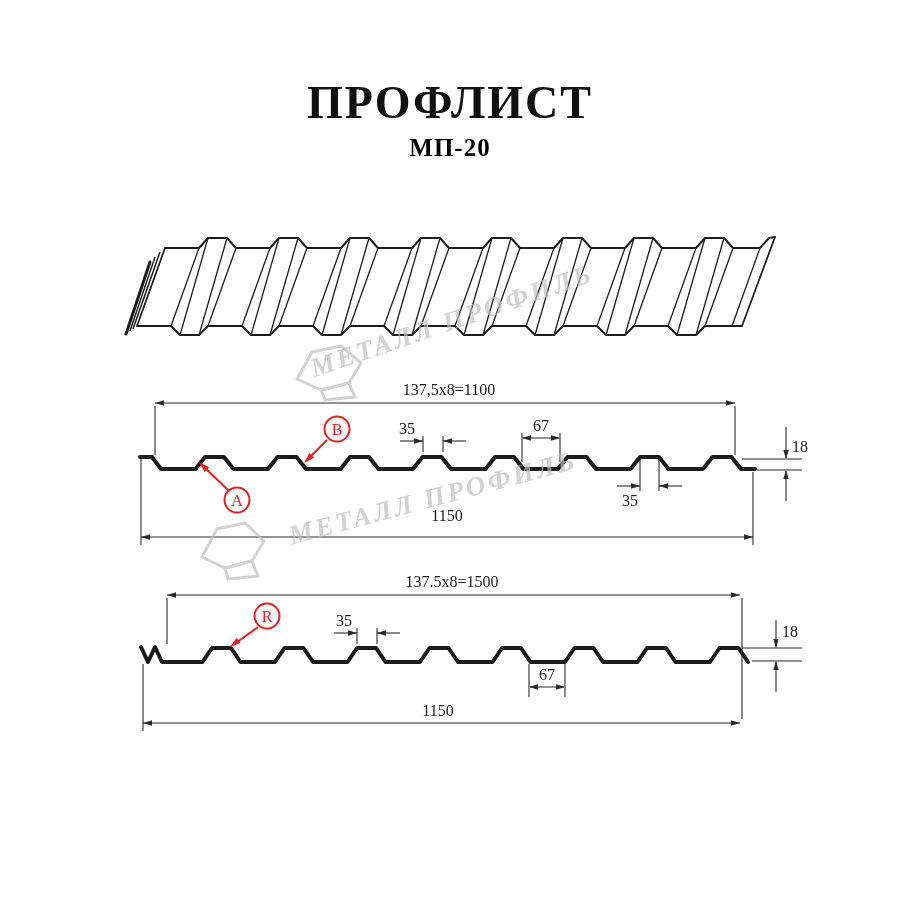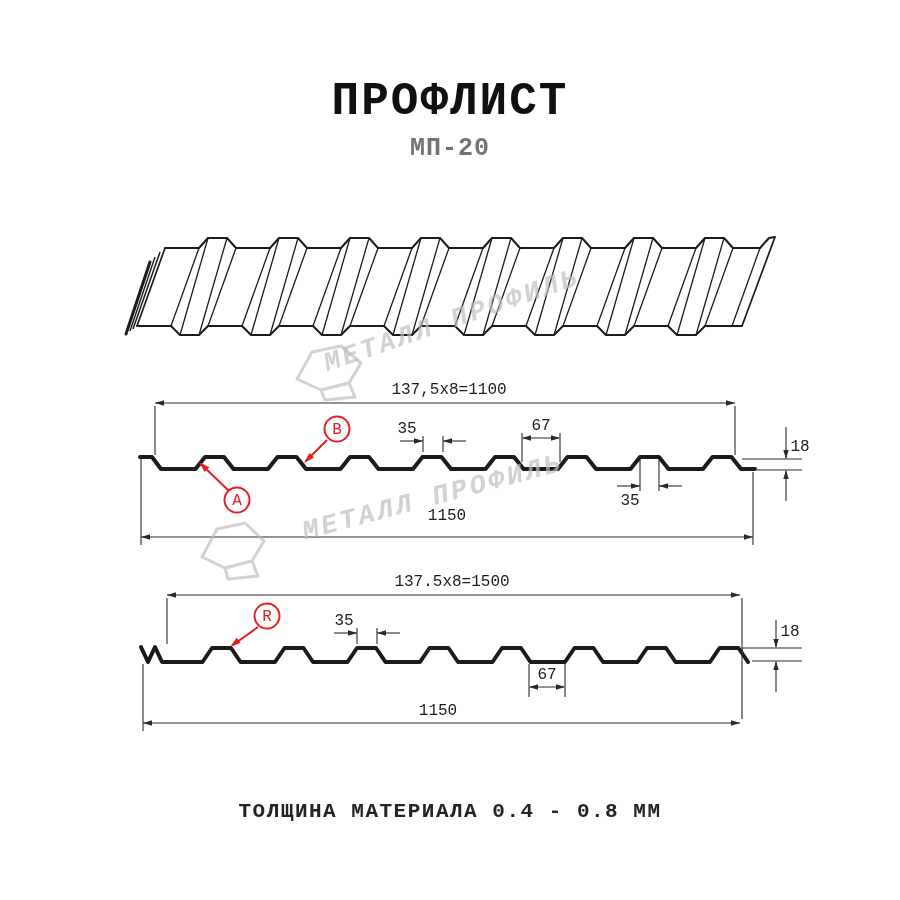--- a/index.html
+++ b/index.html
@@ -1,21 +1,21 @@
 <!DOCTYPE html>
 <html style="--red: #e31e24; --wm: #bdbdbd;"><head>
 <meta charset="utf-8">
 <style>
   html,body{margin:0;padding:0;background:#fff;}
   #page{position:relative;width:900px;height:900px;background:#fff;overflow:hidden;
-        font-family:Liberation Mono, monospace;color:#111;}
+        font-family:Liberation Serif, serif;color:#111;}
   .title{position:absolute;left:0;top:76px;width:900px;text-align:center;
          font-size:46px;font-weight:800;letter-spacing:2px;color:#101010;}
   .subtitle{position:absolute;left:0;top:134px;width:900px;text-align:center;
-         font-size:25px;font-weight:600;letter-spacing:1px;color:#737373;}
+         font-size:25px;font-weight:600;letter-spacing:1px;color:#000000;}
   .footer{position:absolute;left:0;top:800px;width:900px;text-align:center;
          font-size:21px;font-weight:600;letter-spacing:1.5px;color:#242424;}
   svg{position:absolute;left:0;top:0;}
   .dim{position:absolute;transform:translate(-50%,-50%);font-size:16px;color:#1c1c1c;
        white-space:nowrap;background:transparent;}
   .badge{position:absolute;width:27px;height:27px;border:2.5px solid var(--red,#e31e24);
        border-radius:50%;box-sizing:border-box;transform:translate(-50%,-50%);
        display:flex;align-items:center;justify-content:center;
        color:var(--red,#e31e24);font-size:16px;font-weight:500;}
   .wm-text{position:absolute;transform:translate(-50%,-50%) rotate(-19deg);
@@ -170,14 +170,13 @@
     <path d="M30,47 L58,40 L64,54 L34,57 Z" fill="none" stroke="#bdbdbd" stroke-width="3" stroke-linejoin="round"></path>
   </svg>
   <div class="wm-text" style="left:452px;top:321px">МЕТАЛЛ ПРОФИЛЬ</div>
 
   <svg class="wm-logo" style="left:197px;top:519px" width="72" height="62" viewBox="0 0 72 62">
     <path d="M5,38 L20,10 L48,4 L67,22 L55,42 L28,49 Z" fill="none" stroke="#bdbdbd" stroke-width="3" stroke-linejoin="round"></path>
     <path d="M28,49 L55,42 L61,57 L31,60 Z" fill="none" stroke="#bdbdbd" stroke-width="3" stroke-linejoin="round"></path>
   </svg>
   <div class="wm-text second" style="left:433px;top:498px">МЕТАЛЛ ПРОФИЛЬ</div>
 
-  <div class="footer">ТОЛЩИНА МАТЕРИАЛА 0.4 - 0.8 ММ</div>
 </div>
 
 </body></html>

